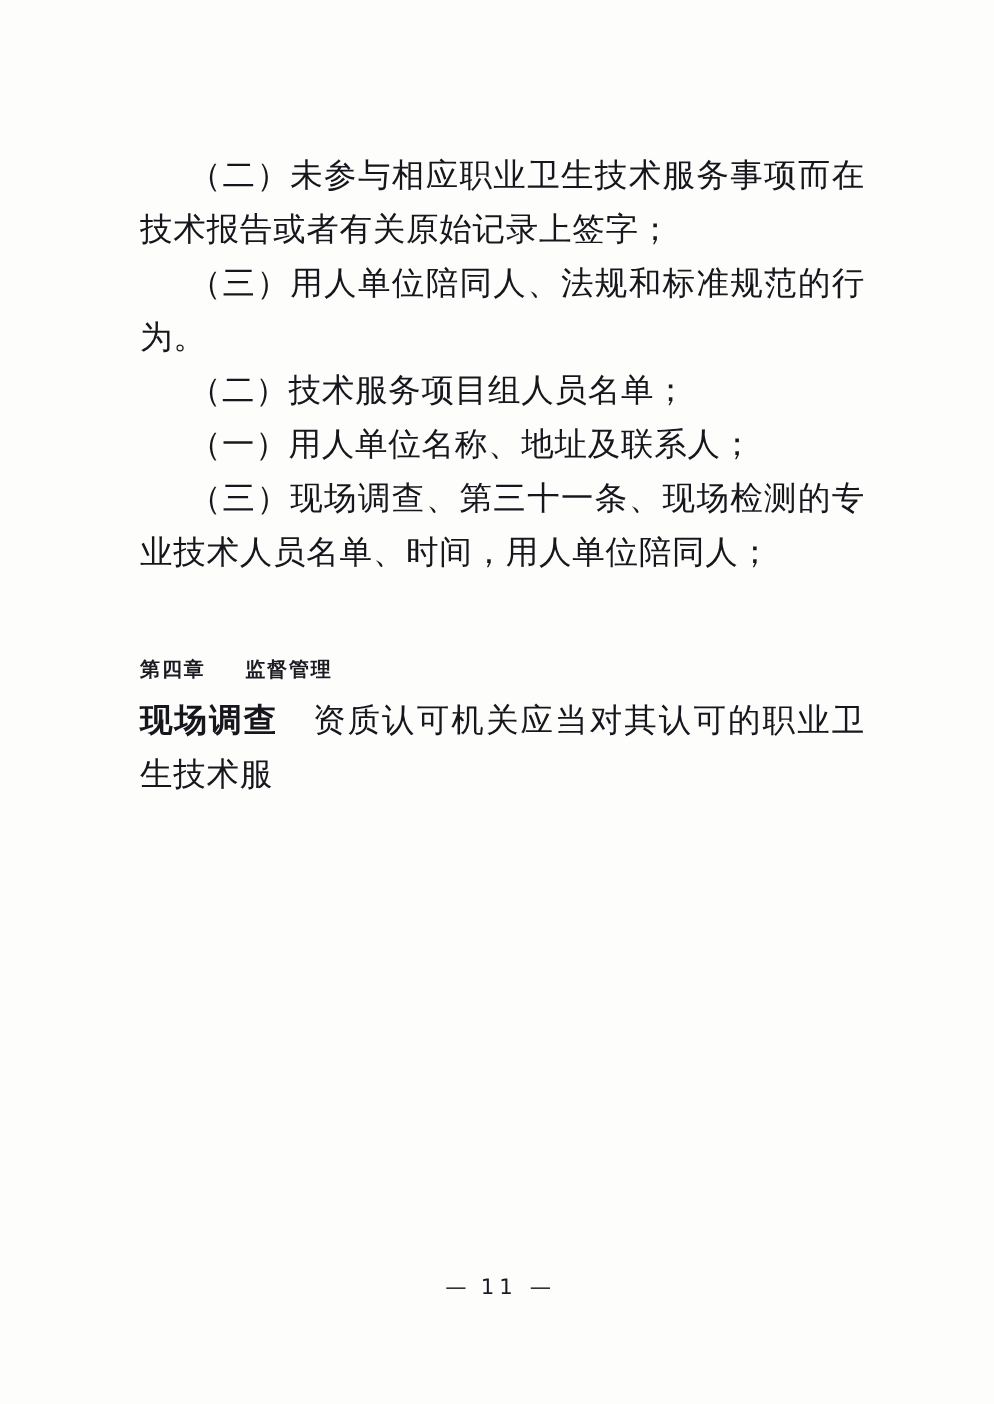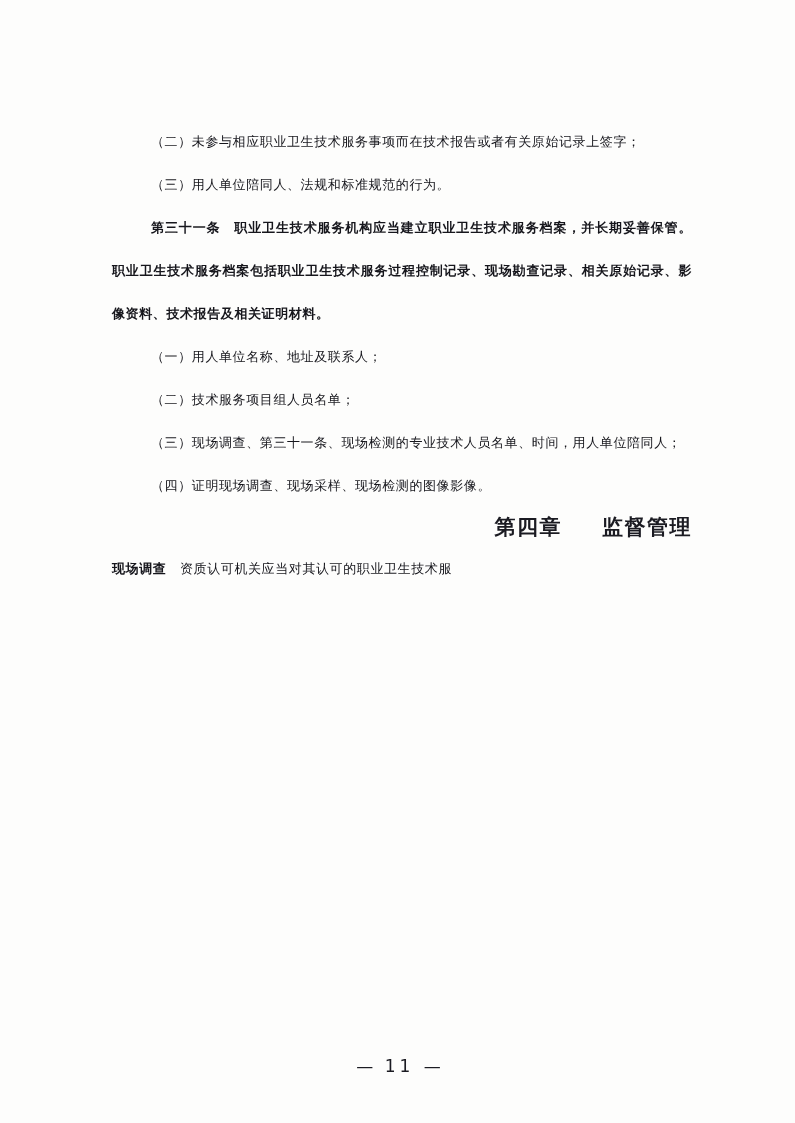--- a/index.html
+++ b/index.html
@@ -20,79 +20,75 @@
     inset: 0;
     background: #fdfdfc;
   }
   .page-inner {
     position: absolute;
     left: 112px;
     top: 120px;
     width: 580px;
   }
   .para {
-    font-size: 13px;
+    font-size: 26px;
     line-height: 43px;
     letter-spacing: 0.6px;
     text-align: justify;
     text-justify: inter-character;
     margin: 0 0 0 0;
     color: #16161c;
   }
   .para.indent {
     text-indent: 39px;
   }
   .chapter-title {
-    text-align: right;
-    font-size: 21px;
+    margin-top: 52px;
+    text-align: left;
+    font-size: 16px;
     font-weight: 700;
     letter-spacing: 1.5px;
     line-height: 40px;
   }
   .footer {
     position: absolute;
     left: 4px;
     right: 0;
     top: 1020px;
     text-align: center;
     font-size: 17px;
     letter-spacing: 4px;
     color: #1b1b22;
-    margin-top: 36px;
   }
   .footer .dash {
     letter-spacing: 2px;
   }
   .para span.b {
     font-weight: 700;
   }
 </style>
 </head>
 <body>
 
 <div class="page">
   <div class="page-inner">
 
     <p class="para indent">（二）未参与相应职业卫生技术服务事项而在技术报告或者有关原始记录上签字；</p>
 
     <p class="para indent">（三）用人单位陪同人、法规和标准规范的行为。</p>
 
-    <p class="para indent">
-      <span class="b">第三十一条</span><span>　</span><span class="b">职业卫生技术服务机构应当建立职业卫生技术服务档案，并长期妥善保管。职业卫生技术服务档案包括职业卫生技术服务过程控制记录、现场勘查记录、相关原始记录、影像资料、技术报告及相关证明材料。</span>
-    </p>
 
 
 
+    <p class="para indent">（二）技术服务项目组人员名单；</p>
+
     <p class="para indent">（一）用人单位名称、地址及联系人；</p>
-
-    <p class="para indent">（二）技术服务项目组人员名单；</p>
 
     <p class="para indent">（三）现场调查、第三十一条、现场检测的专业技术人员名单、时间，用人单位陪同人；</p>
 
-    <p class="para indent">（四）证明现场调查、现场采样、现场检测的图像影像。</p>
 
     <div class="chapter-title">
       <span>第四章</span>
       <span>　</span>
       <span>监督管理</span>
     </div>
 
     <p class="para">
       <span class="b">现场调查</span><span>　</span><span>资质认可机关应当对其认可的职业卫生技术服</span>
     </p>

